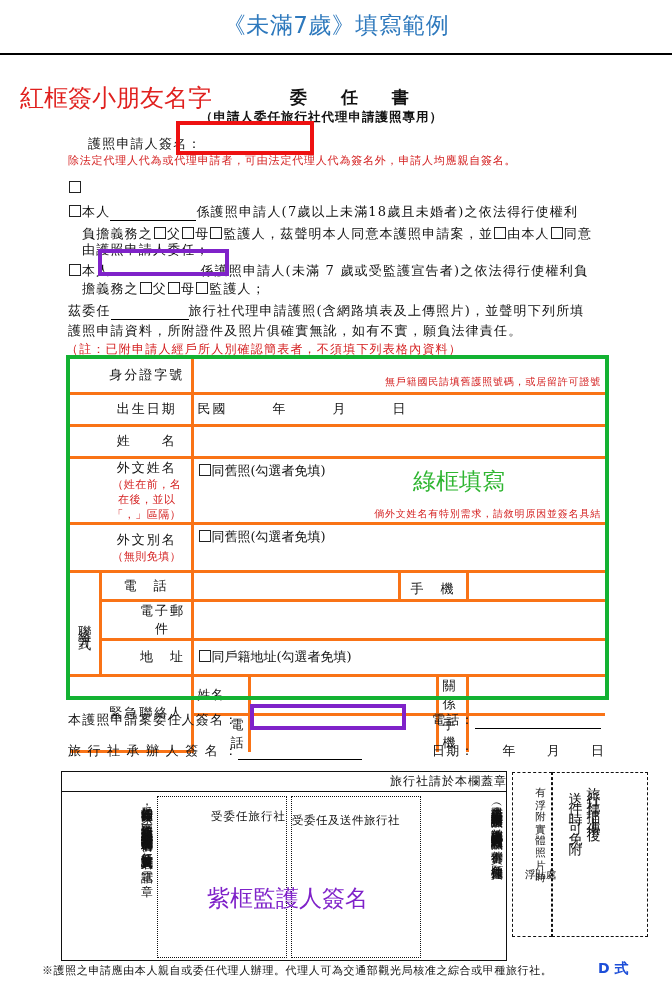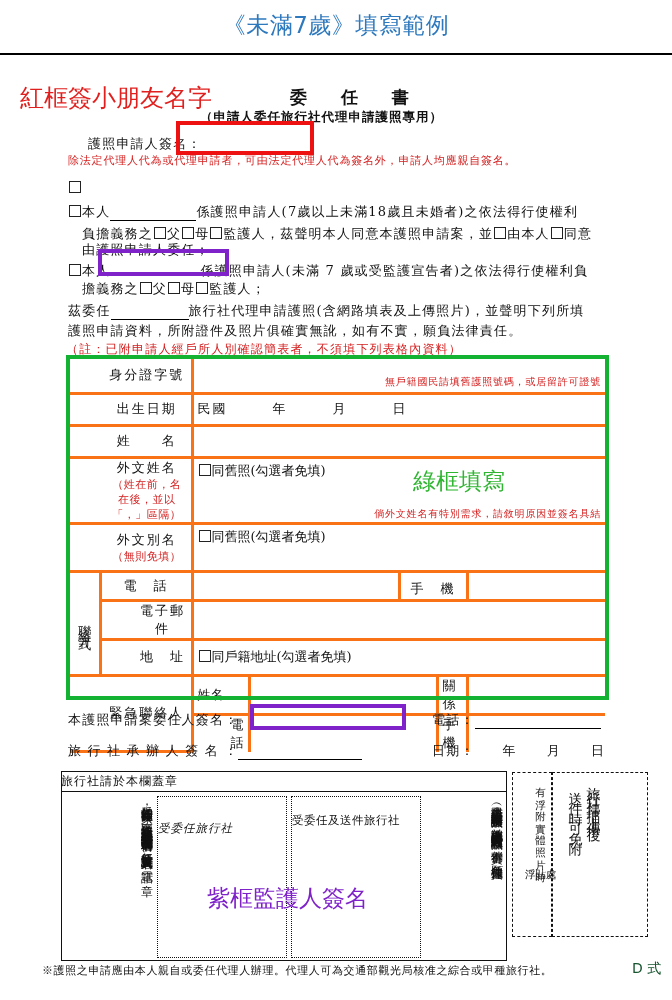--- a/index.html
+++ b/index.html
@@ -24,27 +24,27 @@
   table.form { position: absolute; left: 70px; top: 359px; width: 535px; border-collapse: collapse; font-size: 13px; }
   table.form td { border: 3px solid #f97316; padding: 0 4px; vertical-align: middle; }
   table.form tr:first-child td { border-top: none; }
   table.form td:first-child { border-left: none; padding-left: 37px; }
   table.form td:last-child { border-right: none; }
   table.form tr:last-child td { border-bottom: none; }
   .lbl { text-align: center; letter-spacing: 2px; }
   .lbl-sub { display: block; font-size: 11px; color: #d42020; letter-spacing: 0.5px; line-height: 15px; }
   .annot-green { left: 413px; top: 466px; font-size: 23px; color: #2fb531; }
   .stamp-outer { left: 61px; top: 771px; width: 446px; height: 190px; border: 1px solid #111; }
-  .stamp-head { left: 61px; top: 771px; width: 446px; height: 21px; border-bottom: 1px solid #111; text-align: left; font-size: 12px; line-height: 21px; letter-spacing: 1px; }
+  .stamp-head { left: 61px; top: 771px; width: 446px; height: 21px; border-bottom: 1px solid #111; text-align: right; font-size: 12px; line-height: 21px; letter-spacing: 1px; }
   .vert { writing-mode: vertical-rl; font-size: 12px; line-height: 14px; letter-spacing: 0.5px; }
   .dotbox { border: 1px dotted #111; }
   .dashbox { border: 1px dashed #111; }
   .annot-purple { left: 207px; top: 883px; font-size: 23px; color: #7f22c9; }
   .footer-note { left: 42px; top: 963px; font-size: 11px; letter-spacing: 0.6px; white-space: nowrap; }
-  .form-code { left: 598px; top: 960px; font-size: 14px; color: #14532d; font-family: "DejaVu Sans", "Liberation Sans", sans-serif; font-weight: normal; margin-left: 34px; }
+  .form-code { left: 598px; top: 960px; font-size: 14px; color: #1d4ed8; font-family: "DejaVu Sans", "Liberation Sans", sans-serif; font-weight: bold; }
 </style>
 </head>
 <body>
 
 <div class="abs header-title">《未滿7歲》填寫範例</div>
 <div class="abs header-rule"></div>
 
 <div class="abs annot annot-red">紅框簽小朋友名字</div>
 
 <div class="abs doc-title">委 任 書</div>
@@ -170,21 +170,21 @@
   <span>旅 行 社 承 辦 人 簽 名 ：</span><span class="uline" style="width:124px; height:16px;"></span>
 </div>
 <div class="abs txt" style="left:432px; top:742px;">
   <span>日期：</span><span style="display:inline-block; width:28px;"></span><span>年</span><span style="display:inline-block; width:30px;"></span><span>月</span><span style="display:inline-block; width:30px;"></span><span>日</span>
 </div>
 
 <div class="abs stamp-outer"></div>
 <div class="abs stamp-head">旅行社請於本欄蓋章</div>
 <div class="abs vert" style="left:64px; top:797px; height:162px; width:90px;">如受委任旅行社有兩家，即送件旅行社另一合格旅行社委任者請在受委任之旅行社社欄加蓋公司名稱、行任註冊編號及負責人名、電話、章。</div>
 <div class="abs dotbox" style="left:157px; top:796px; width:130px; height:162px;">
-  <div style="text-align:left; font-size:11.5px; margin-top:24px; letter-spacing:1px;font-style:italic;">受委任旅行社</div>
+  <div style="text-align:right; font-size:11.5px; margin-top:12px; letter-spacing:1px;">受委任旅行社</div>
 </div>
 <div class="abs dotbox" style="left:291px; top:796px; width:130px; height:162px;">
   <div style="font-size:11.5px; margin-top:16px; letter-spacing:0.5px;">受委任及送件旅行社</div>
 </div>
 <div class="abs vert" style="left:432px; top:797px; height:162px; width:72px;">本公司（等）確接受申請人親自委任申請護照，並確認申請人所填資料及照片均經核對無誤，倘有不實，願負法律責任。</div>
 
 <div class="abs annot annot-purple">紫框監護人簽名</div>
 
 <div class="abs dashbox" style="left:512px; top:772px; width:40px; height:165px;">
   <div class="vert" style="position:absolute; right:4px; top:6px; font-size:10.5px; line-height:13px; letter-spacing:12px; height:155px;">有浮附實體照片時</div>

